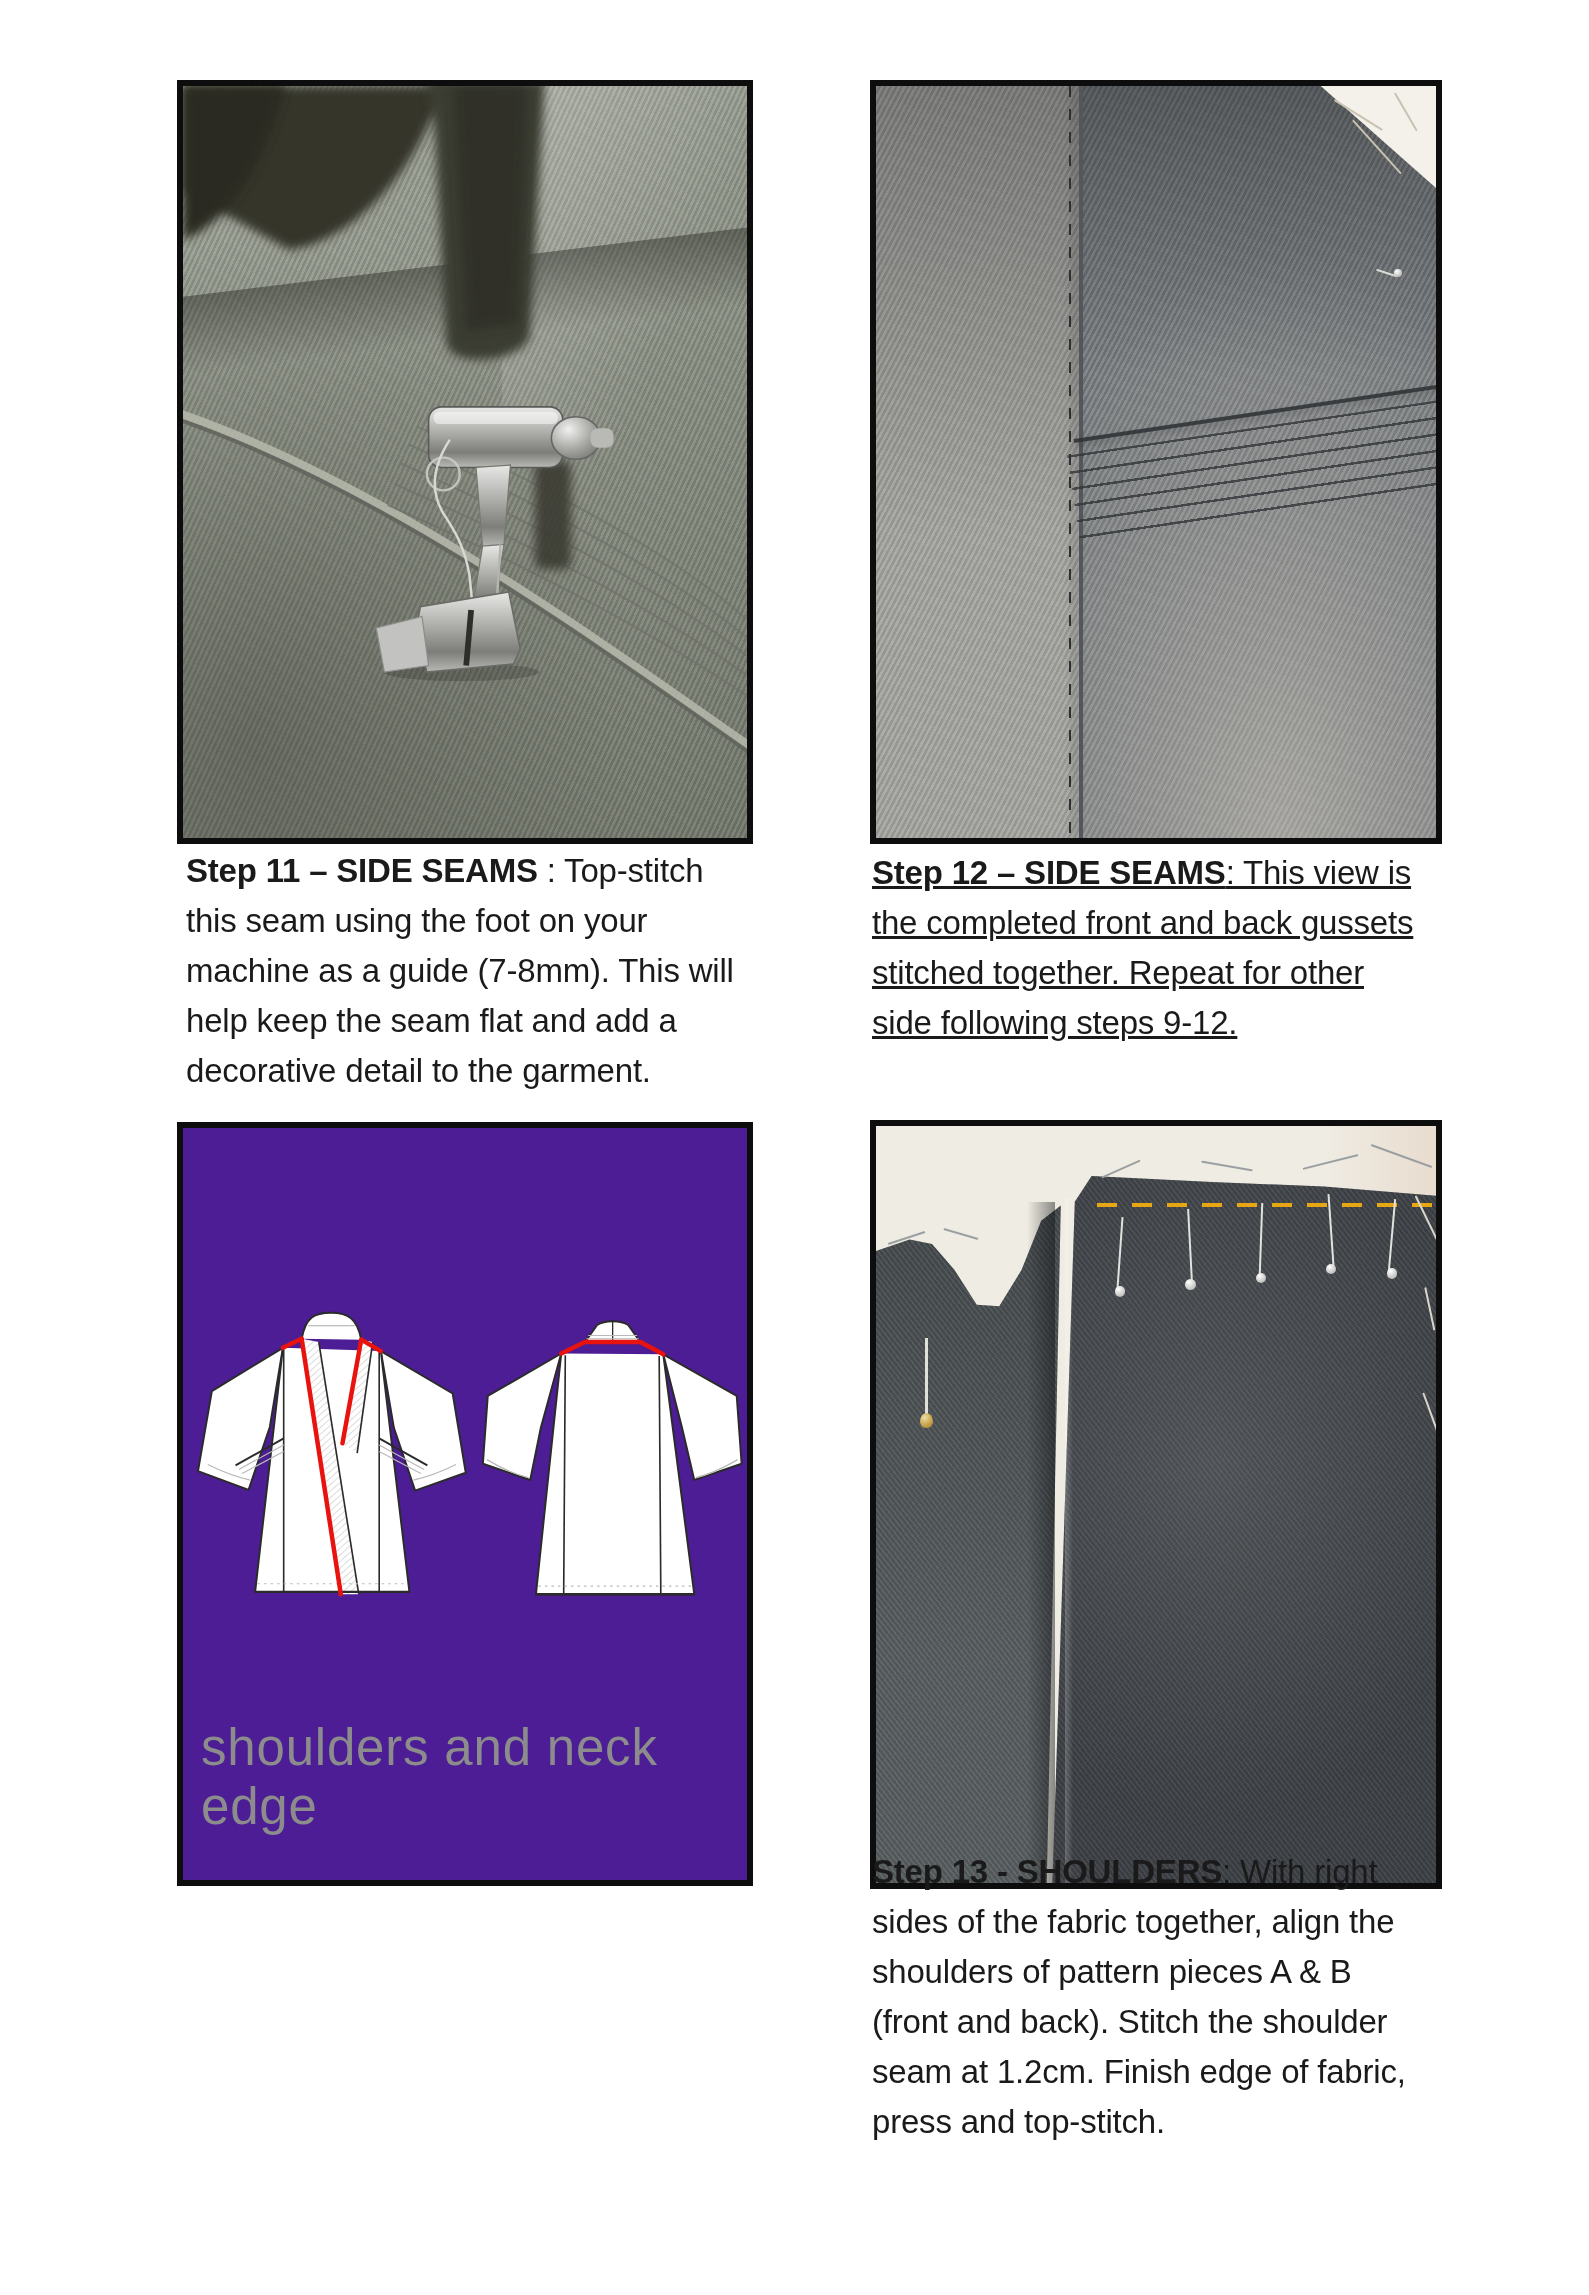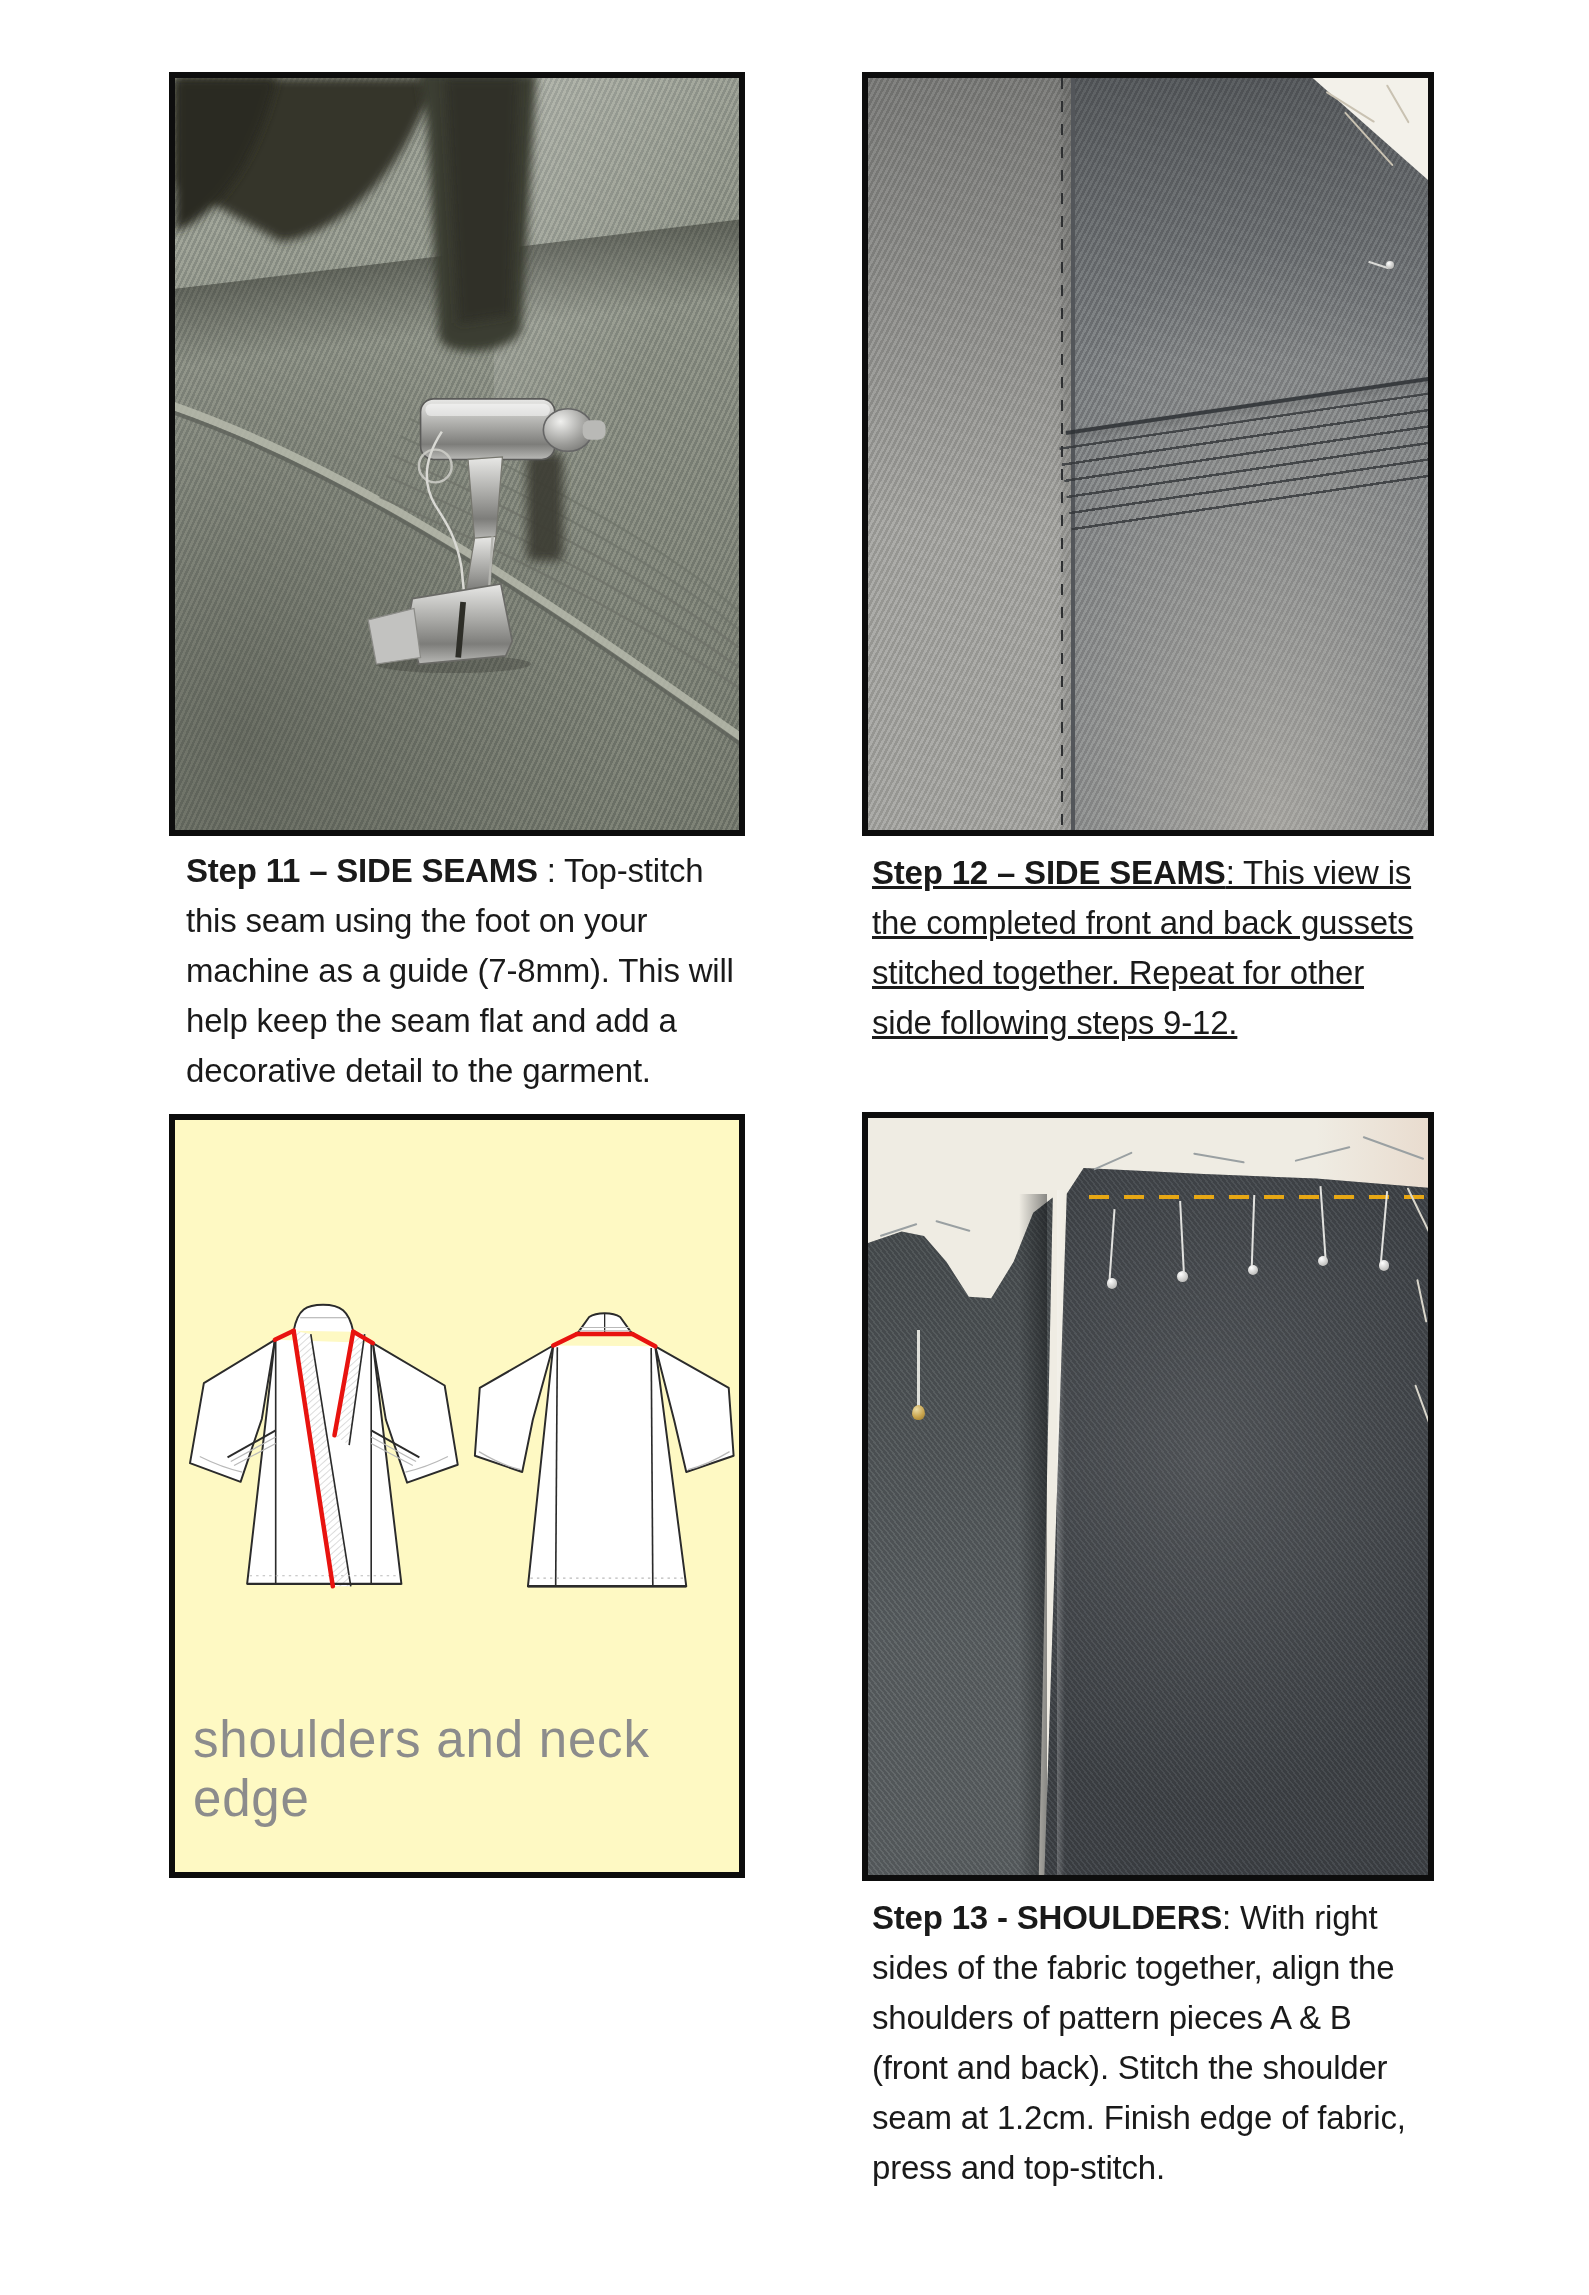--- a/index.html
+++ b/index.html
@@ -1,31 +1,31 @@
 <!DOCTYPE html>
 <html style="font-size:13px"><head>
 <meta charset="utf-8">
 <style>
   html,body{margin:0;padding:0;background:#ffffff;}
   body{width:1589px;height:2295px;position:relative;font-family:"Liberation Sans",sans-serif;}
   .page{position:absolute;inset:0;background:#ffffff;overflow:hidden;border-radius:15px;}
 
   
-  .panel{position:absolute;border:6.5px solid #0d0d0d;box-sizing:border-box;background:#fef9c3;overflow:hidden;margin:8px;}
+  .panel{position:absolute;border:6.5px solid #0d0d0d;box-sizing:border-box;background:#4c1d95;overflow:hidden;margin:16px;}
   #panel-step11{left:161px;top:64px;width:576px;height:764px;}
   #panel-step12{left:854px;top:64px;width:572px;height:764px;}
   #panel-illo  {left:161px;top:1106px;width:576px;height:764px;}
   #panel-step13{left:854px;top:1104px;width:572px;height:769px;}
 
   
   .caption{position:absolute;font-size:33px;line-height:50px;color:#1a1a1a;letter-spacing:-0.2px;}
   .caption .b{font-weight:700;}
   #caption-step11{left:186px;top:846px;width:563px;}
   #caption-step12{left:872px;top:848px;width:543px;text-decoration:underline;}
-  #caption-step13{left:872px;top:1893px;width:551px;}
+  #caption-step13{left:872px;top:1847px;width:551px;}
 
   .footer{position:absolute;left:0;top:2215px;width:1589px;text-align:center;
           font-size:33px;color:#9a9a9a;letter-spacing:0.4px;}
 
   
   .p1-base{position:absolute;inset:0;
     background:
       radial-gradient(ellipse at 12% 88%, rgba(55,58,50,.38), transparent 55%),
       linear-gradient(155deg, rgba(255,255,255,.14), rgba(20,22,16,.22)),
       repeating-linear-gradient(115deg,#9ba092 0 2.4px,#7f857a 2.4px 4.9px);}

